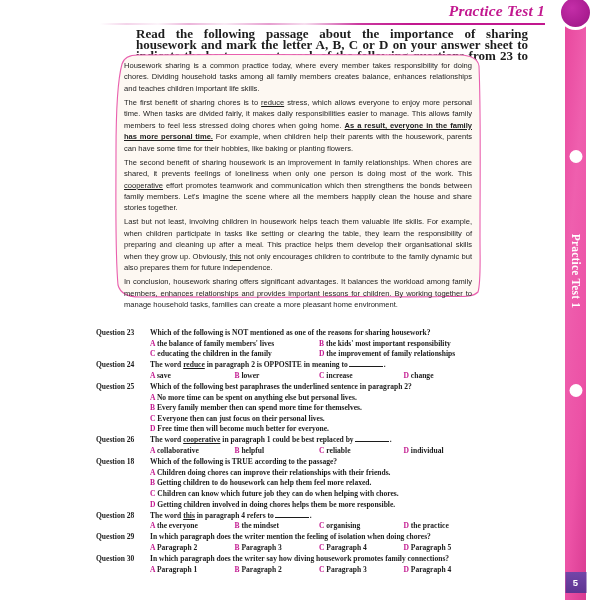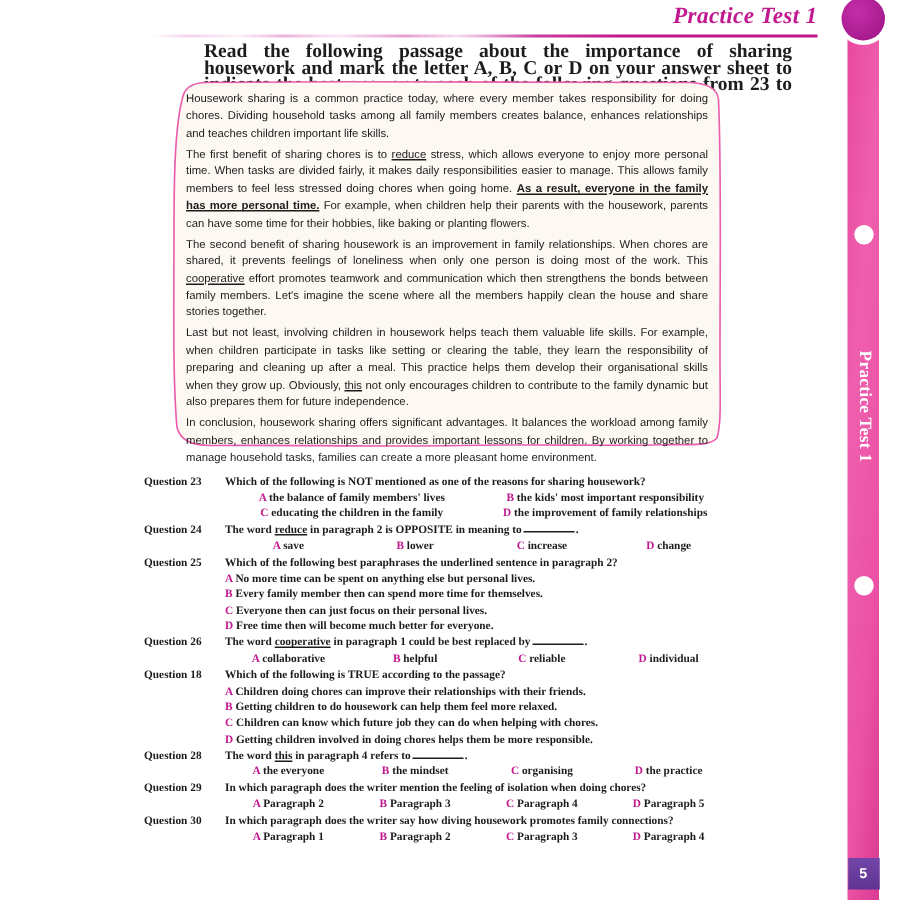--- a/index.html
+++ b/index.html
@@ -173,21 +173,21 @@
     text-align: justify;
     font-family: Liberation Sans, sans-serif;
   }
   .passage-inner p { margin-bottom: 2.5px; }
   .passage-inner .u { text-decoration: underline; }
   .passage-inner .ub { text-decoration: underline; font-weight: bold; }
 
   
   .questions {
     position: absolute;
-    top: 316px;
+    top: 328px;
     left: 96px;
     width: 392px;
     font-size: 7.55px;
     line-height: 10.6px;
     color: #1c1c1c;
     font-family: "Liberation Serif", "DejaVu Serif", serif;
   }
   .q-block { margin-bottom: 0.5px; }
   .q-head {
     display: flex;
@@ -209,21 +209,20 @@
     width: 34px;
     border-bottom: 1px solid #1c1c1c;
     height: 7px;
     margin: 0 1px;
   }
 
   .opts-row {
     display: flex;
     padding-left: 54px;
     font-weight: bold;
-    text-align: center;
   }
   .opts-row.g4 .opt { flex: 0 0 25%; }
   .opts-row.g2 .opt { flex: 0 0 50%; }
   .opts-col { padding-left: 54px; font-weight: bold; }
   .opts-col .opt { display: block; }
   .opt .L { color: #c2188f; font-weight: bold; }
 </style>
 </head>
 <body>
 

